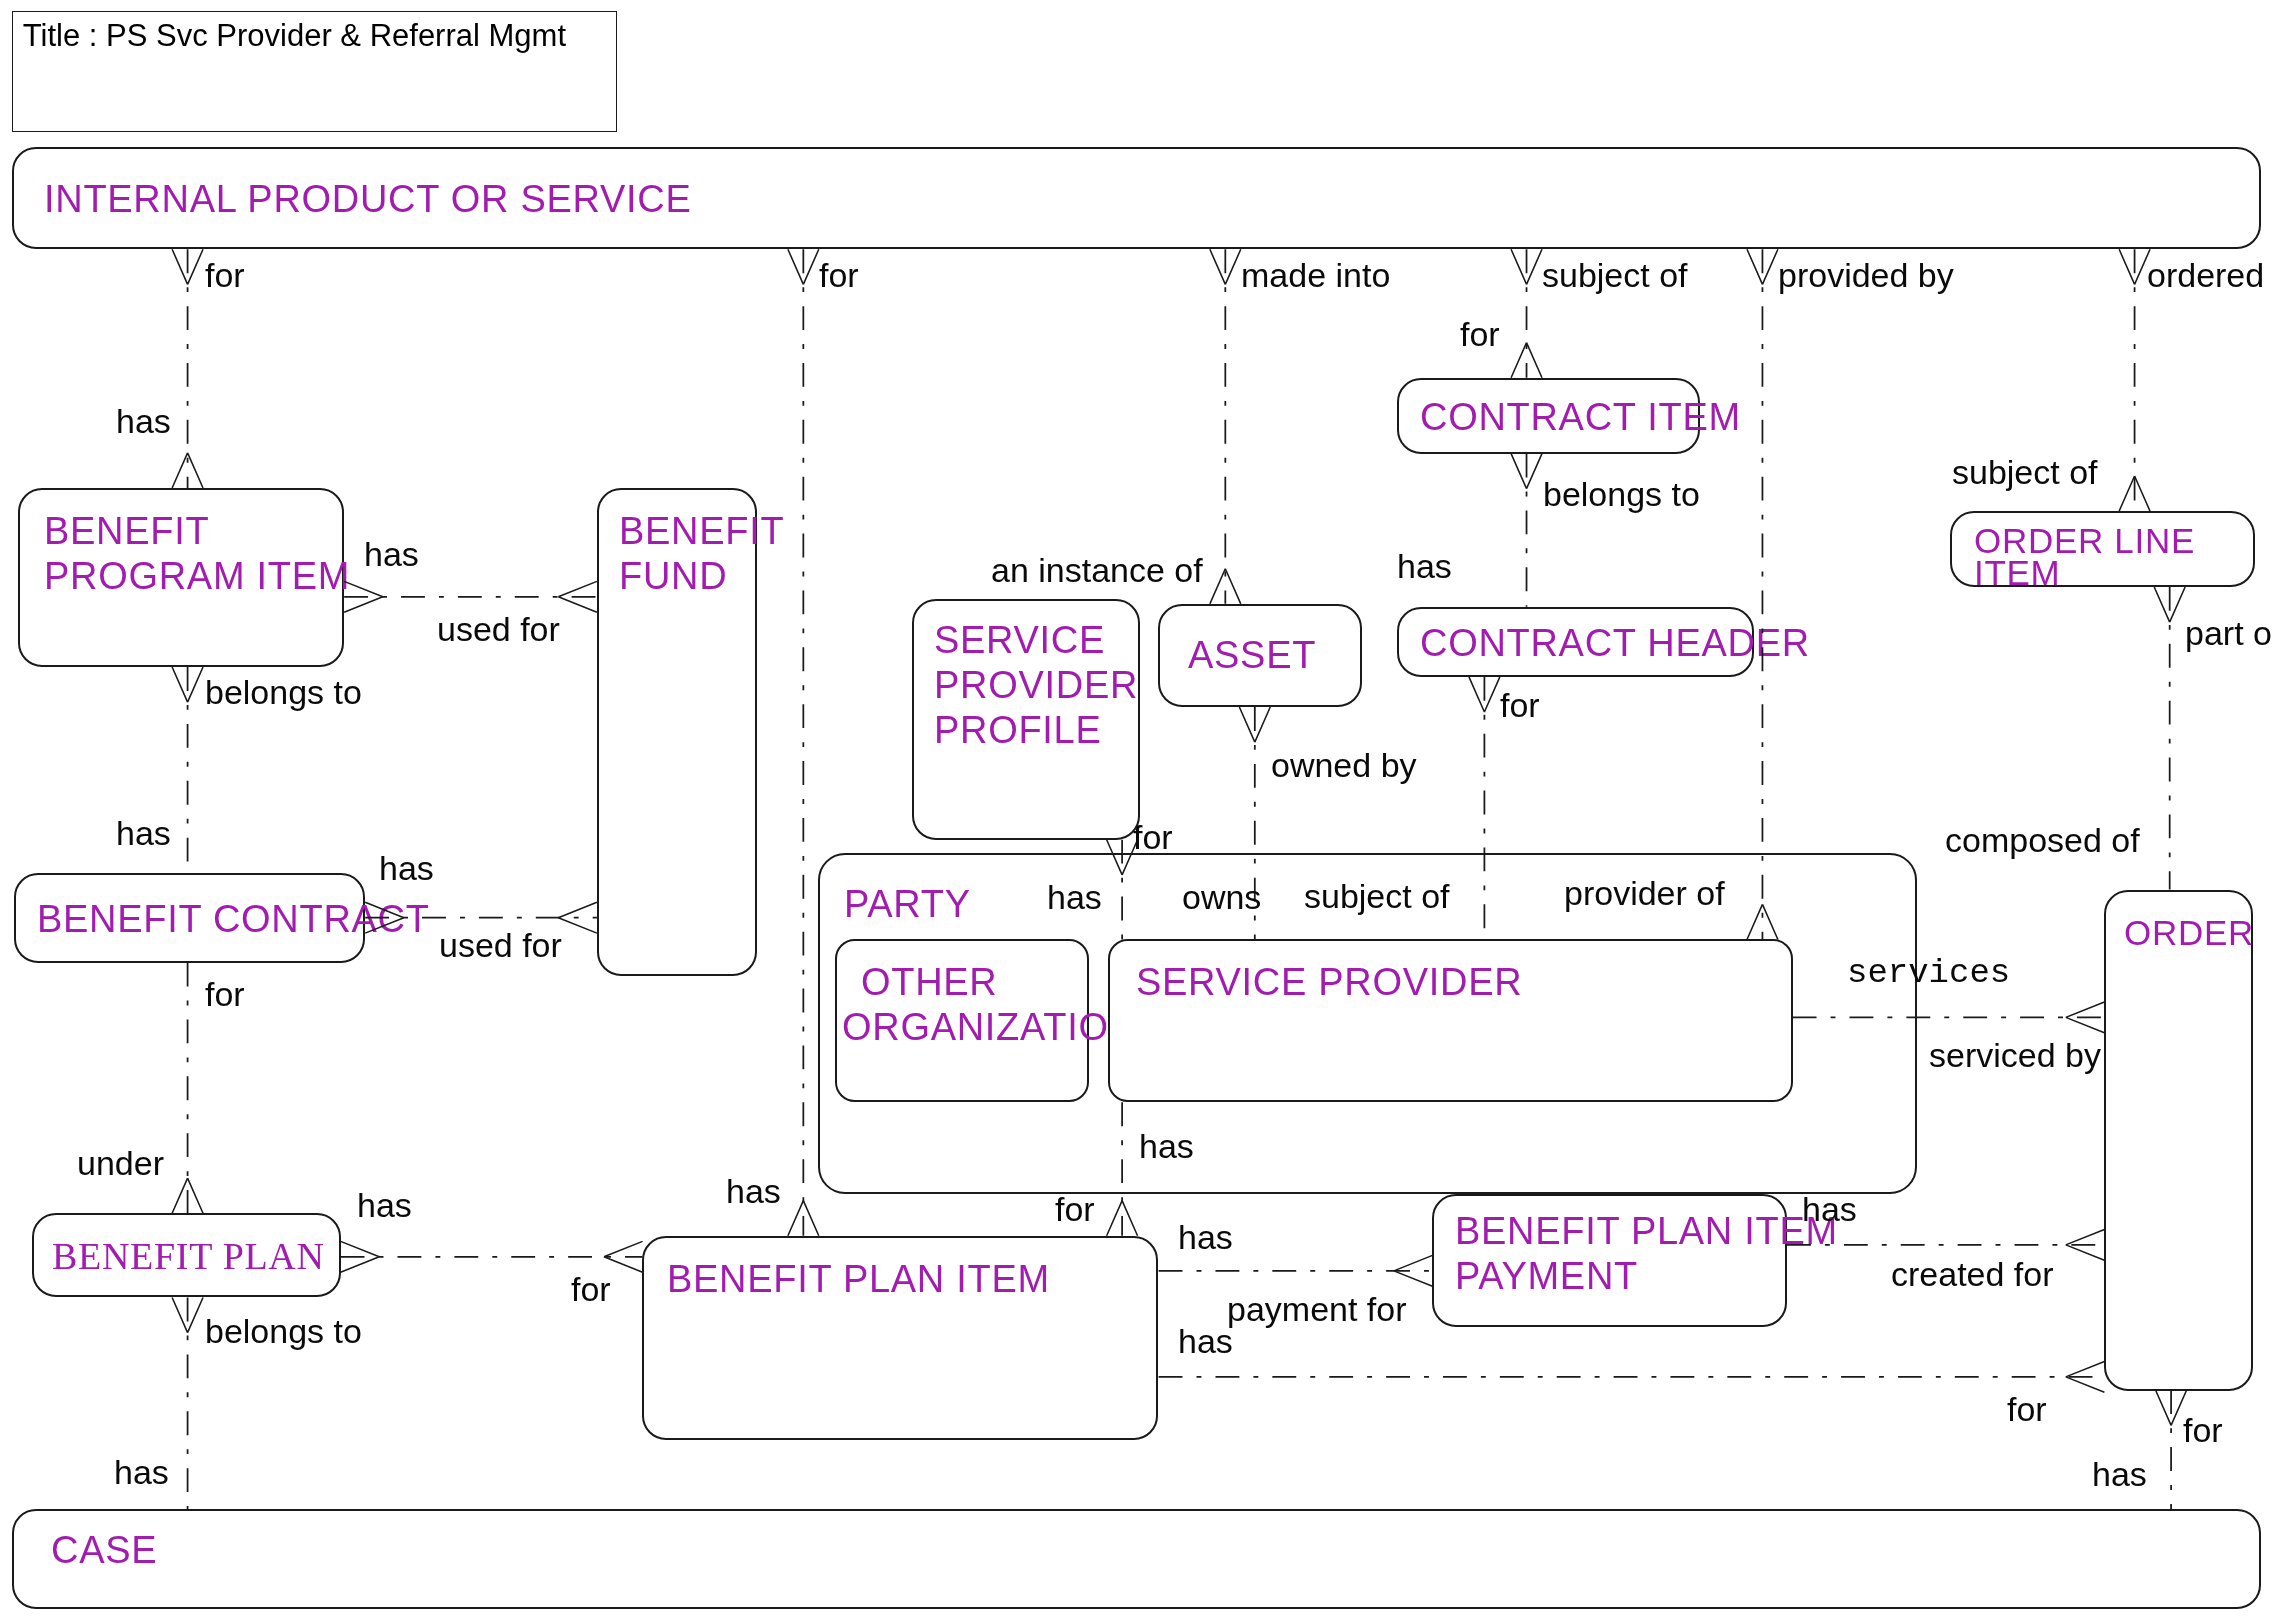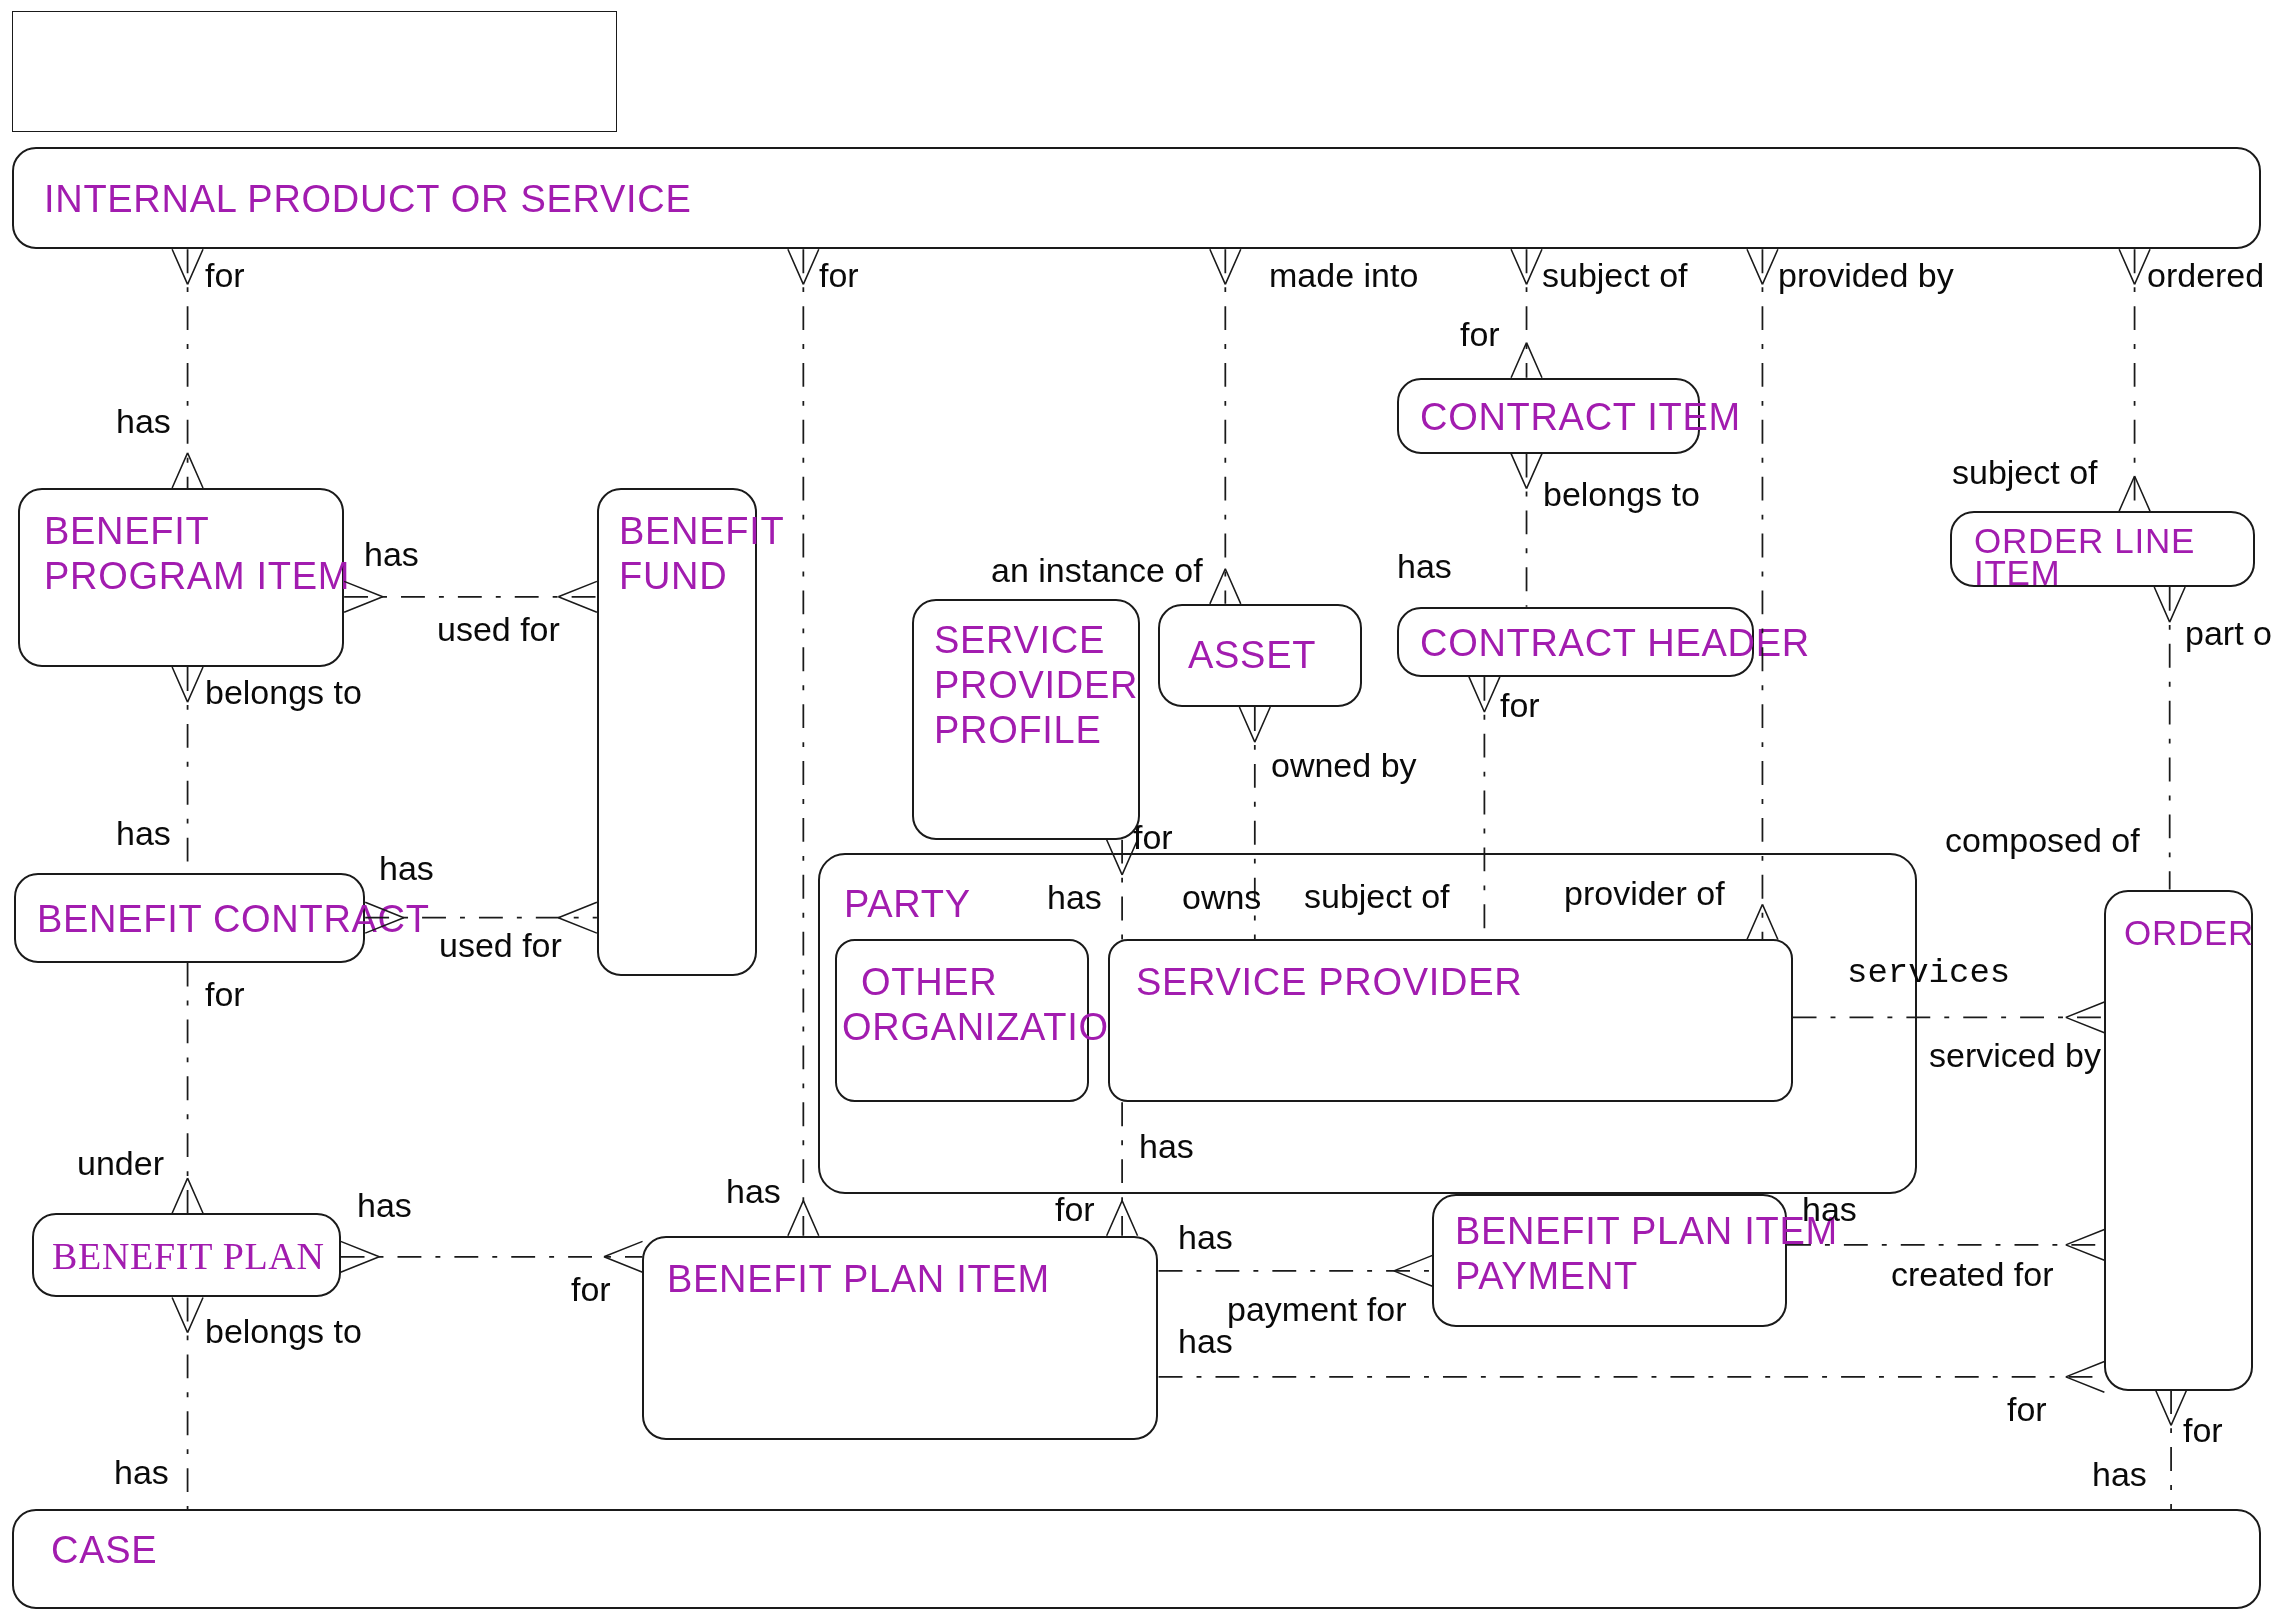--- a/index.html
+++ b/index.html
@@ -14,20 +14,21 @@
   .title-line{font-size:31px;line-height:39px;white-space:nowrap;}
   #wires{position:absolute;left:0;top:0;z-index:30;pointer-events:none;}
   .layer-labels{position:absolute;left:0;top:0;z-index:40;}
   .layer-boxes{position:absolute;left:0;top:0;z-index:10;}
 </style>
 </head>
 <body>
 
 <div class="layer-boxes">
   <div class="entity sq" style="left:12px;top:10.5px;width:605px;height:121px;">
+    <div class="title-line" style="position:absolute;left:9.8px;top:4.2px;">Title : PS Svc Provider &amp; Referral Mgmt</div>
   </div>
 
   <div class="entity" style="left:12px;top:147px;width:2249px;height:102px;"></div>
   <div class="ent-label" style="left:44px;top:177px;">INTERNAL PRODUCT OR SERVICE</div>
 
   <div class="entity" style="left:17.6px;top:488px;width:326px;height:179px;"></div>
   <div class="ent-label" style="left:44px;top:509px;">BENEFIT</div>
   <div class="ent-label" style="left:44px;top:554px;">PROGRAM ITEM</div>
 
   <div class="entity" style="left:597px;top:488px;width:160px;height:488px;"></div>
@@ -160,21 +161,21 @@
   <div class="rel" style="left:379px;top:851px;">has</div>
   <div class="rel" style="left:439px;top:928px;">used for</div>
   <div class="rel" style="left:205px;top:977px;">for</div>
   <div class="rel" style="left:77px;top:1146px;">under</div>
   <div class="rel" style="left:357px;top:1188px;">has</div>
   <div class="rel" style="left:571px;top:1272px;">for</div>
   <div class="rel" style="left:205px;top:1314px;">belongs to</div>
   <div class="rel" style="left:114px;top:1455px;">has</div>
   <div class="rel" style="left:819px;top:258px;">for</div>
   <div class="rel" style="left:726px;top:1174px;">has</div>
-  <div class="rel" style="left:1241px;top:258px;margin-left:28px;">made into</div>
+  <div class="rel" style="left:1241px;top:258px;">made into</div>
   <div class="rel" style="left:991px;top:553px;">an instance of</div>
   <div class="rel" style="left:1542px;top:258px;">subject of</div>
   <div class="rel" style="left:1460px;top:317px;">for</div>
   <div class="rel" style="left:1543px;top:477px;">belongs to</div>
   <div class="rel" style="left:1397px;top:549px;">has</div>
   <div class="rel" style="left:1500px;top:688px;">for</div>
   <div class="rel" style="left:1304px;top:879px;">subject of</div>
   <div class="rel" style="left:1778px;top:258px;">provided by</div>
   <div class="rel" style="left:1564px;top:876px;">provider of</div>
   <div class="rel" style="left:2147px;top:258px;">ordered</div>

